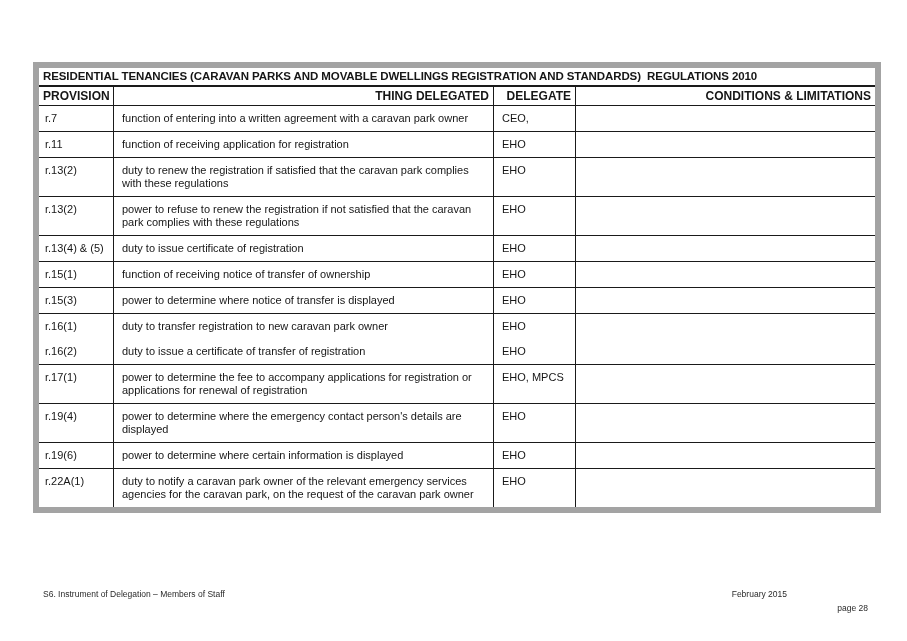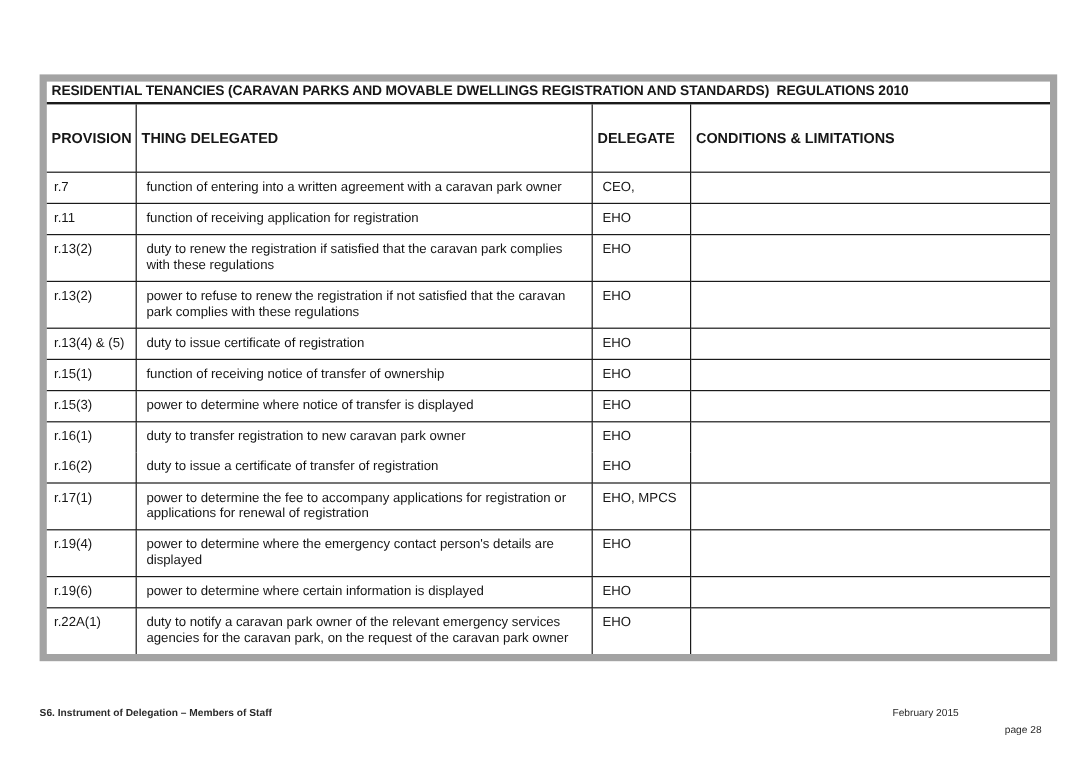--- a/index.html
+++ b/index.html
@@ -48,42 +48,42 @@
     text-align: left;
     padding: 2px 4px 2px 4px;
     border-right: none !important;
     border-bottom-width: 2px !important;
     letter-spacing: -0.1px;
   }
   .col-header-row th {
     font-weight: bold;
     font-size: 12px;
     line-height: 14px;
-    text-align: left;
-    padding: 21px 4px;
+    text-align: right;
+    padding: 2px 4px;
     margin-top: 27px;
   }
   .doc-table tbody td {
     font-size: 11px;
     line-height: 13px;
     padding: 6px 8px 6px 8px;
   }
   .doc-table tbody td.provision-cell { padding-left: 6px; padding-right: 4px; }
 
   .footer {
     position: absolute;
     left: 33px;
     top: 589px;
     width: 839px;
     font-size: 8.5px;
     line-height: 10px;
     color: #2a2a2a;
   }
-  .footer-left { position: absolute; left: 0; top: 0; font-weight: bold; }
-  .footer-date { position: absolute; right: 73px; top: 0; }
+  .footer-left { position: absolute; left: 10px; top: 0; }
+  .footer-date { position: absolute; right: 85px; top: 0; }
   .page-number {
     position: absolute;
     top: 603px;
     right: 39px;
     font-size: 8.5px;
     line-height: 10px;
     color: #2a2a2a;
   }
 </style>
 </head>

